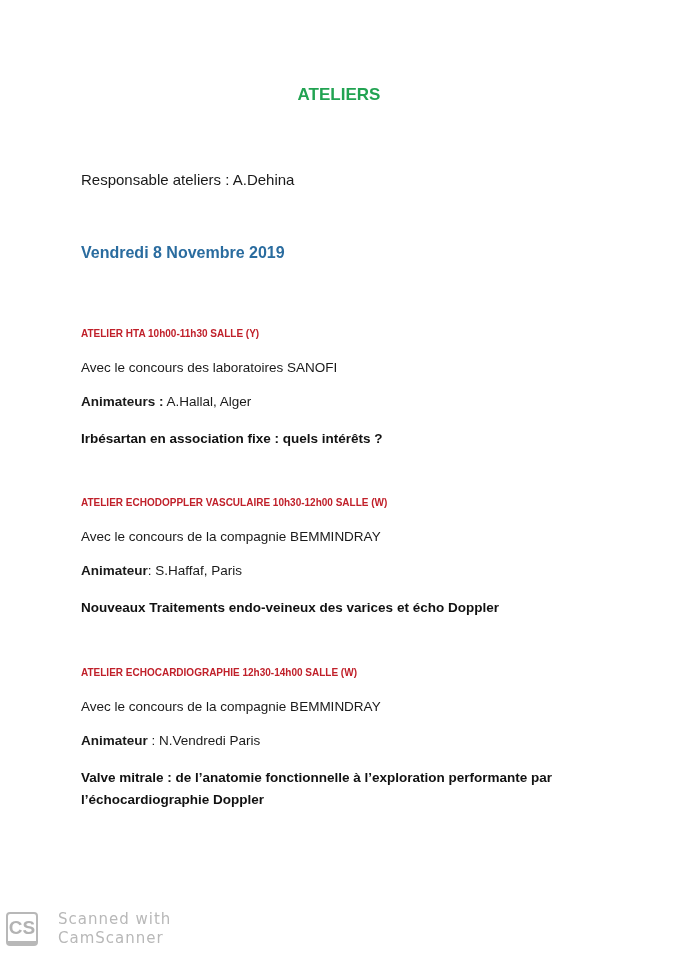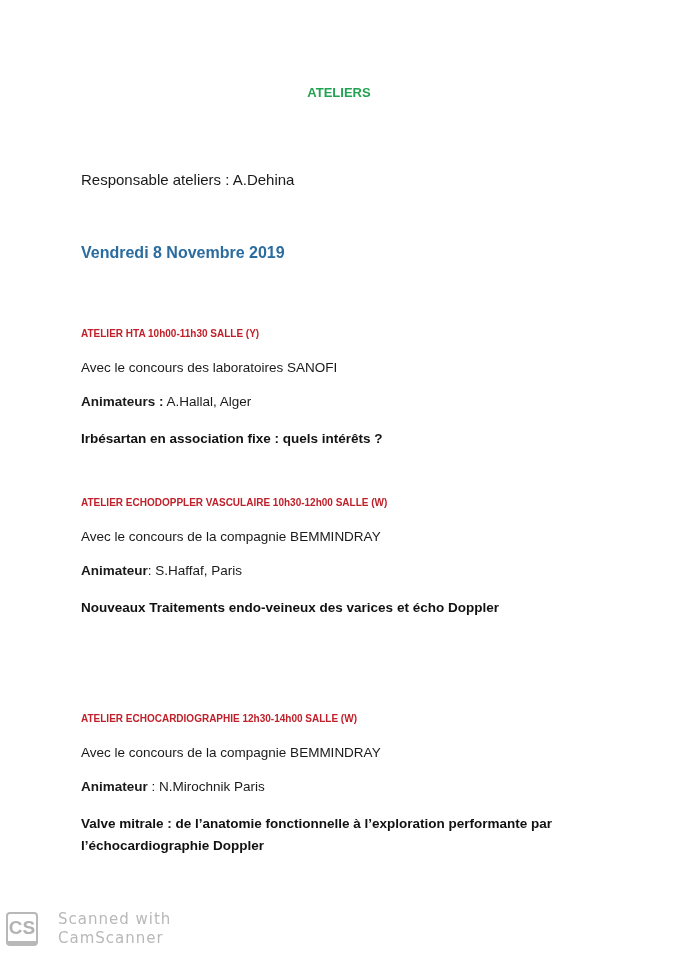--- a/index.html
+++ b/index.html
@@ -2,21 +2,21 @@
 <html><head>
   <meta charset="utf-8">
   <style>
     html, body { margin:0; padding:0; }
     body {
       width:678px; height:960px; background:#ffffff; position:relative; overflow:hidden;
       font-family:"Liberation Sans", sans-serif; color:#111;
     }
     .title {
       position:absolute; left:0; width:678px; top:85px; text-align:center;
-      font-weight:bold; font-size:13px; color:#22a352;
+      font-weight:bold; font-size:17px; color:#22a352;
     }
     .resp { position:absolute; left:81px; top:171px; font-size:15px; color:#1a1a1a; }
     .date { position:absolute; left:81px; top:244px; font-size:16px; font-weight:bold; color:#2a6c9f; }
     .workshop { position:absolute; left:81px; width:560px; }
     .ws-head { font-weight:bold; font-size:10px; color:#c0202a; height:34px; line-height:16px; }
     .ws-sponsor, .ws-anim { font-size:13.5px; color:#1a1a1a; height:34px; line-height:16px; }
     .ws-anim .lbl { font-weight:bold; }
     .ws-topic { font-size:13.5px; font-weight:bold; color:#111; line-height:22px; }
     .cs {
       position:absolute; left:6px; top:910px; display:flex; align-items:center;
@@ -42,24 +42,24 @@
   <div class="ws-topic">Irbésartan en association fixe : quels intérêts ?</div>
 </div>
 
 <div class="workshop" style="top:495px;">
   <div class="ws-head">ATELIER ECHODOPPLER VASCULAIRE 10h30-12h00 SALLE (W)</div>
   <div class="ws-sponsor">Avec le concours de la compagnie BEMMINDRAY</div>
   <div class="ws-anim"><span class="lbl">Animateur</span><span>: S.Haffaf, Paris</span></div>
   <div class="ws-topic">Nouveaux Traitements endo-veineux des varices et écho Doppler</div>
 </div>
 
-<div class="workshop" style="top:665px;margin-top:46px;">
+<div class="workshop" style="top:665px;">
   <div class="ws-head">ATELIER ECHOCARDIOGRAPHIE  12h30-14h00 SALLE (W)</div>
   <div class="ws-sponsor">Avec le concours de la compagnie BEMMINDRAY</div>
-  <div class="ws-anim"><span class="lbl">Animateur</span><span> : N.Mirochnik Paris</span></div>
+  <div class="ws-anim"><span class="lbl">Animateur</span><span> : N.Vendredi Paris</span></div>
   <div class="ws-topic" style="width:510px;"> Valve mitrale : de l’anatomie fonctionnelle à l’exploration performante par l’échocardiographie Doppler</div>
 </div>
 
 <div class="cs">
   <div class="cs-logo">CS</div>
   <div class="cs-text">
     <div>Scanned with</div>
     <div>CamScanner</div>
   </div>
 </div>

